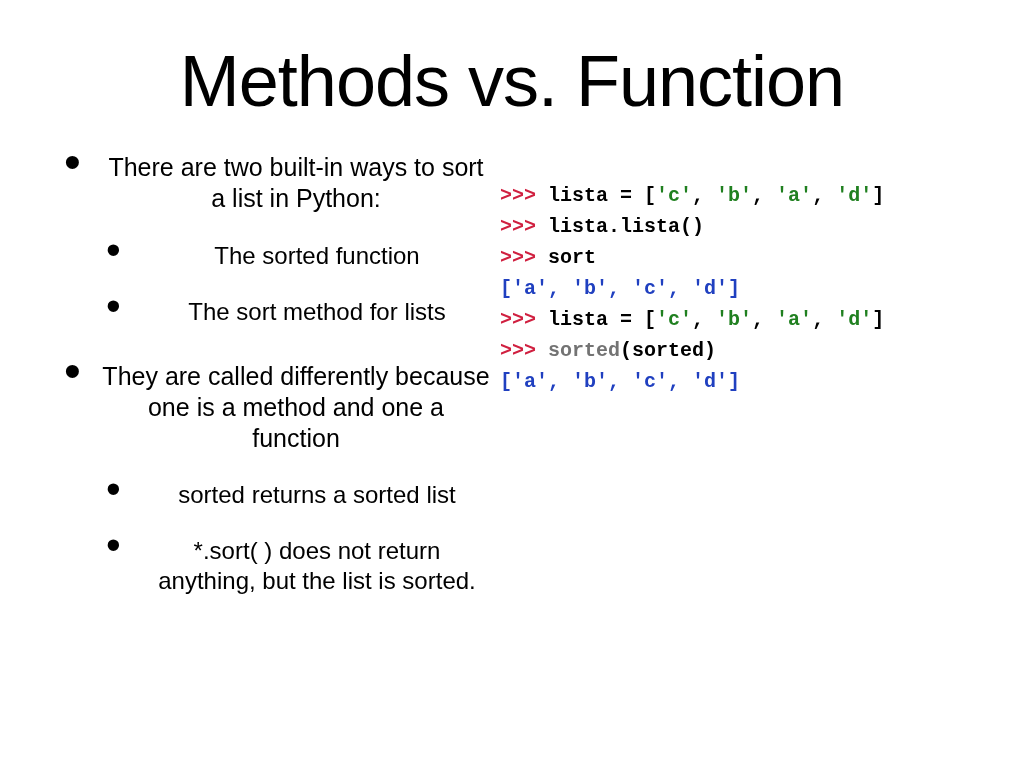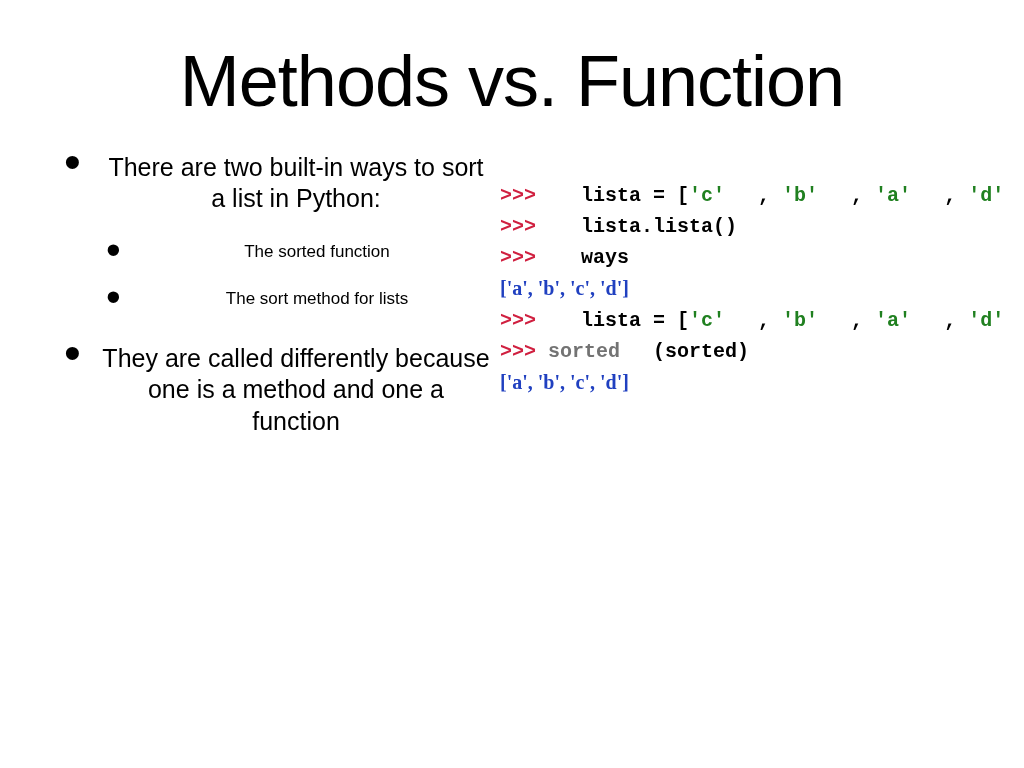--- a/index.html
+++ b/index.html
@@ -61,21 +61,21 @@
     line-height: 1;
   }
   ul.lvl2 {
     list-style: none;
     padding-left: 0;
     margin-top: 26px;
   }
   ul.lvl2 > li {
     position: relative;
     padding-left: 42px;
-    font-size: 17px;
+    font-size: 24px;
     line-height: 1.25;
     margin-bottom: 26px;
   }
   ul.lvl2 > li::before {
     content: "•";
     position: absolute;
     left: 4px;
     top: -12px;
     font-size: 42px;
     line-height: 1;
@@ -84,48 +84,52 @@
   .code {
     font-family: "Courier New", Courier, monospace;
     font-size: 20px;
     line-height: 1.55;
     white-space: pre;
     font-weight: bold;
   }
   .prompt { color: #d02040; }
   .str    { color: #208020; }
   .kw     { color: #737373; } 
-  .ident  { color: #000; margin-left: 33px; }
-  .out    { color: #2040c0; font-family: Liberation Serif, serif; }
+  .ident  { color: #000; }
+  .out    { color: #2040c0; }
 </style>
 </head>
 <body>
 
 <div class="slide">
   <h1 class="title">Methods vs. Function</h1>
 
   <div class="body-area">
     <div class="left-col">
       <ul class="lvl1">
         <li>
           <span>There are two built-in ways to sort a list in Python:</span>
           <ul class="lvl2">
             <li><span>The sorted function</span></li>
             <li><span>The sort method for lists</span></li>
           </ul>
         </li>
         <li>
           <span>They are called differently because one is a method and one a function</span>
+          <ul class="lvl2">
+            <li><span>sorted returns a sorted list</span></li>
+            <li><span>*.sort( ) does not return anything, but the list is sorted.</span></li>
+          </ul>
         </li>
       </ul>
     </div>
 
     <div class="right-col">
       <div class="code"><span class="prompt">&gt;&gt;&gt; </span><span class="ident">lista = [</span><span class="str">'c'</span><span class="ident">, </span><span class="str">'b'</span><span class="ident">, </span><span class="str">'a'</span><span class="ident">, </span><span class="str">'d'</span><span class="ident">]</span>
 <span class="prompt">&gt;&gt;&gt; </span><span class="ident">lista.lista()</span>
-<span class="prompt">&gt;&gt;&gt; </span><span class="ident">ways</span>
+<span class="prompt">&gt;&gt;&gt; </span><span class="ident">sort</span>
 <span class="out">['a', 'b', 'c', 'd']</span>
 <span class="prompt">&gt;&gt;&gt; </span><span class="ident">lista = [</span><span class="str">'c'</span><span class="ident">, </span><span class="str">'b'</span><span class="ident">, </span><span class="str">'a'</span><span class="ident">, </span><span class="str">'d'</span><span class="ident">]</span>
 <span class="prompt">&gt;&gt;&gt; </span><span class="kw">sorted</span><span class="ident">(sorted)</span>
 <span class="out">['a', 'b', 'c', 'd']</span></div>
     </div>
   </div>
 </div>
 
 </body></html>

